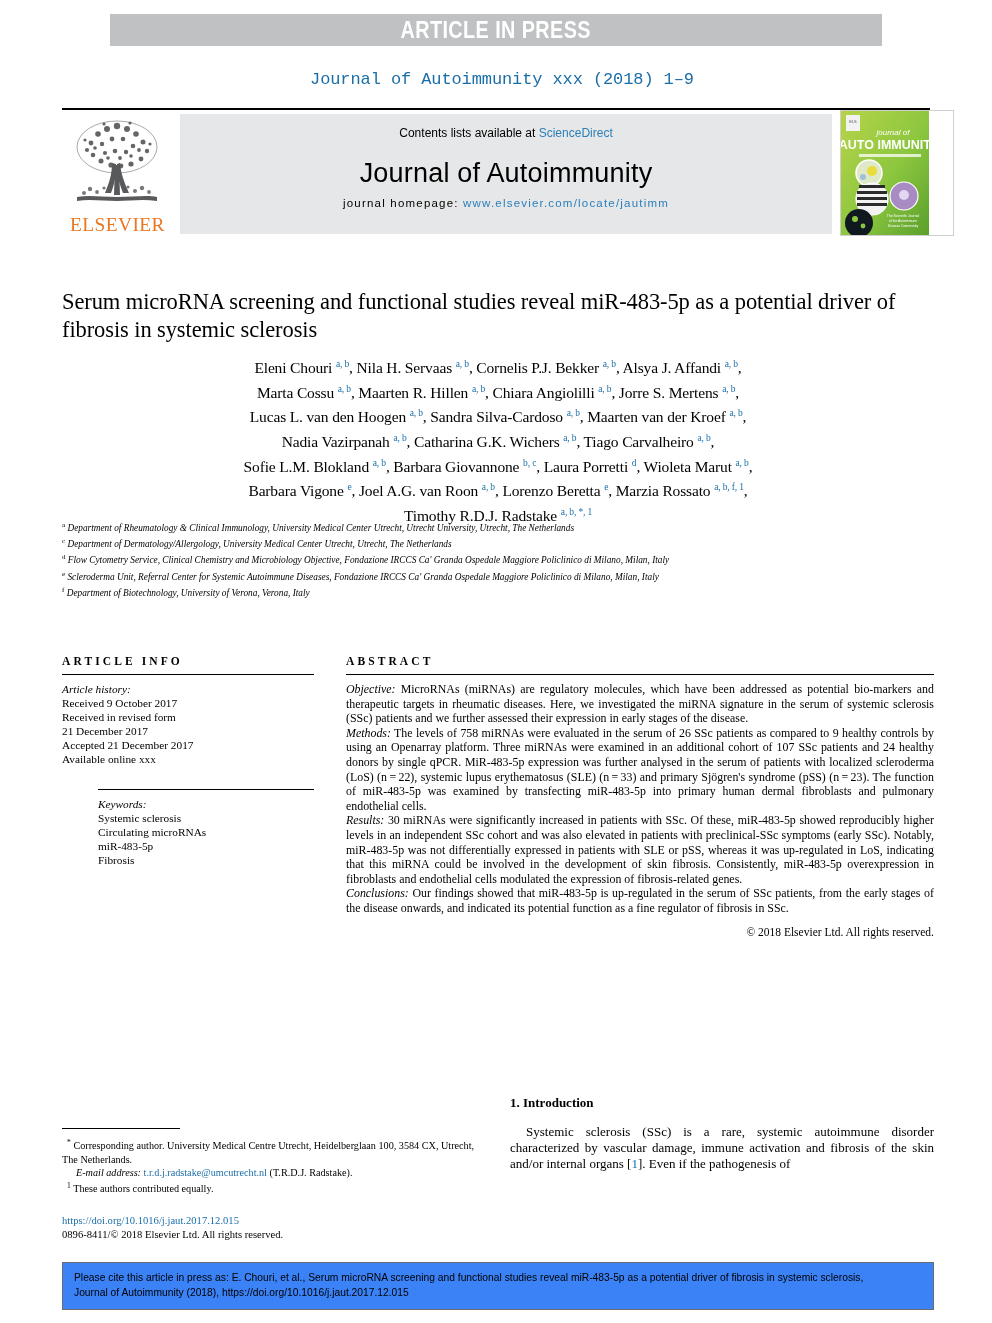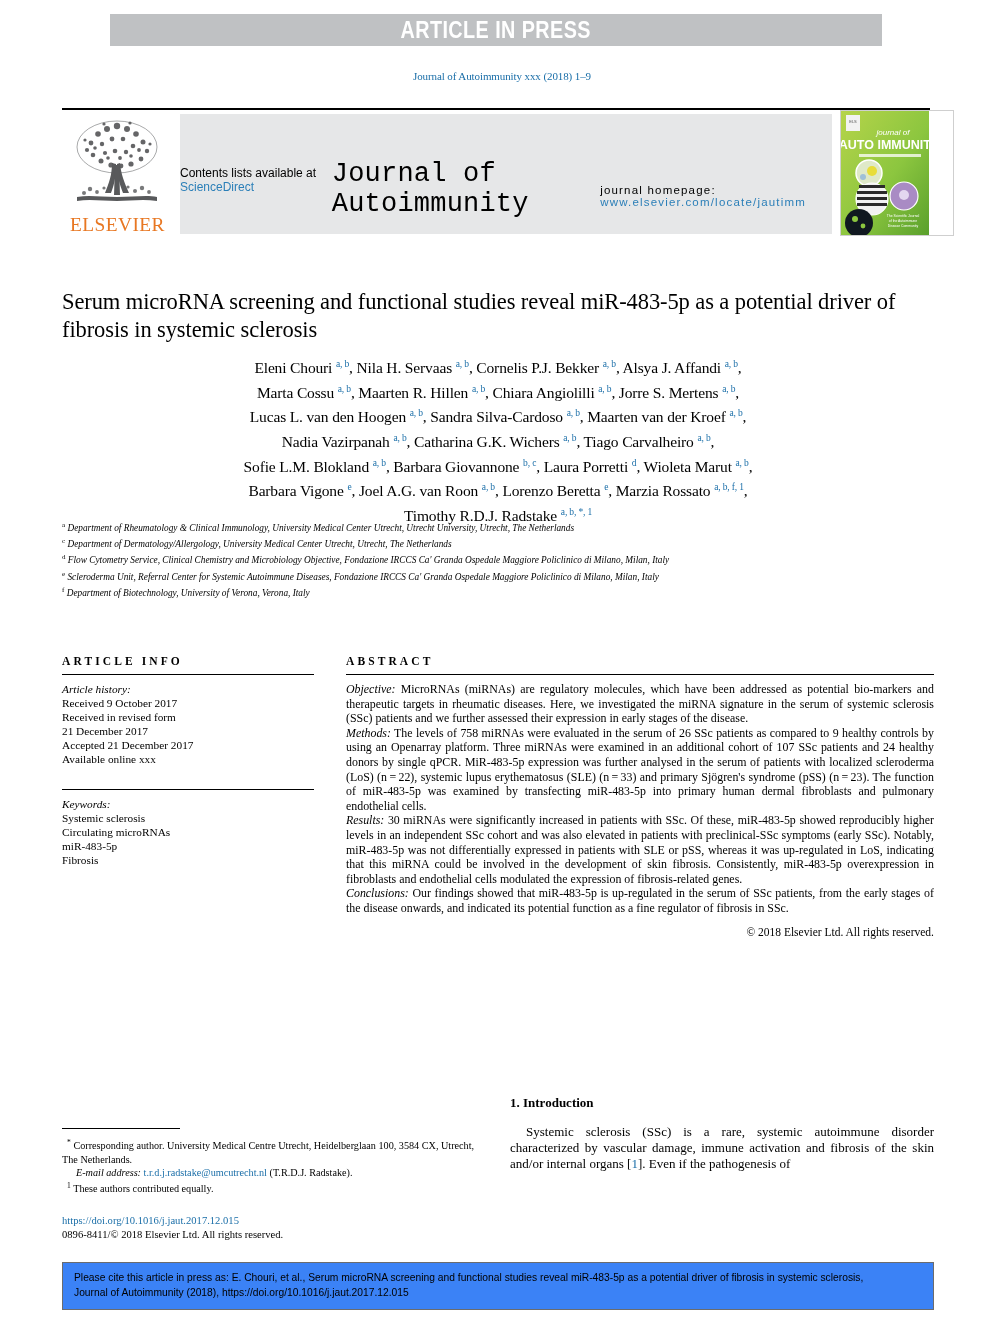--- a/index.html
+++ b/index.html
@@ -29,22 +29,22 @@
     letter-spacing: 0.5px;
     color: #ffffff;
     transform: scaleX(0.86);
   }
 
   
   .running-head {
     position: absolute;
     left: 12px; right: 0; top: 70px;
     text-align: center;
-    font-family: Liberation Serif, serif;
-    font-size: 11px;
+    font-family: Liberation Mono, monospace;
+    font-size: 17px;
     color: #1a6ea8;
     letter-spacing: -0.1px;
   }
 
   
   .masthead {
     position: absolute;
     left: 62px; top: 108px;
     width: 868px; height: 128px;
   }
@@ -64,40 +64,40 @@
     letter-spacing: 0.4px;
     color: #e87722;
     margin-top: 1px;
     transform: scaleX(1.02);
   }
   .masthead-center {
     position: absolute;
     left: 118px; top: 6px;
     width: 652px; height: 120px;
     background: #e6e7e8;
-    display: flex; 
+    display: flex; flex-direction: column;
     align-items: center; justify-content: flex-start;
     padding-top: 12px;
   }
   .contents-line {
     font-family: "Liberation Sans", sans-serif;
     font-size: 12px;
     color: #000;
   }
   .contents-line .sd { color: #2b7fb8; }
   .journal-name {
-    font-family: Liberation Mono, monospace;
+    font-family: Liberation Sans, sans-serif;
     font-size: 27px;
     margin-top: 18px;
     letter-spacing: 0.2px;
   }
   .homepage-line {
     font-family: "Liberation Sans", sans-serif;
     font-size: 11.5px;
-    margin-top: 32px;
+    margin-top: 8px;
     letter-spacing: 1.2px;
   }
   .homepage-line .url { color: #2b7fb8; }
   .cover-thumb {
     position: absolute;
     left: 778px; top: 2px;
     width: 114px; height: 126px;
     border: 1px solid #cfcfcf;
     overflow: hidden;
   }
@@ -149,21 +149,21 @@
   .hr-thin {
     border: none; border-top: 1.6px solid #000;
     margin: 7px 0 7px 0;
   }
   .info-body {
     font-family: "Liberation Serif", serif;
     font-size: 11.3px;
     line-height: 14.1px;
   }
   .info-body .it { font-style: italic; }
-  .kw-block { margin-top: 22px; }
+  .kw-block { margin-top: 22px; margin-left: 36px; }
 
   .abs-body {
     font-family: "Liberation Serif", serif;
     font-size: 11.9px;
     line-height: 14.6px;
     text-align: justify;
   }
   .abs-body p { margin: 0; }
   .abs-body .lead { font-style: italic; }
   .copyright {

